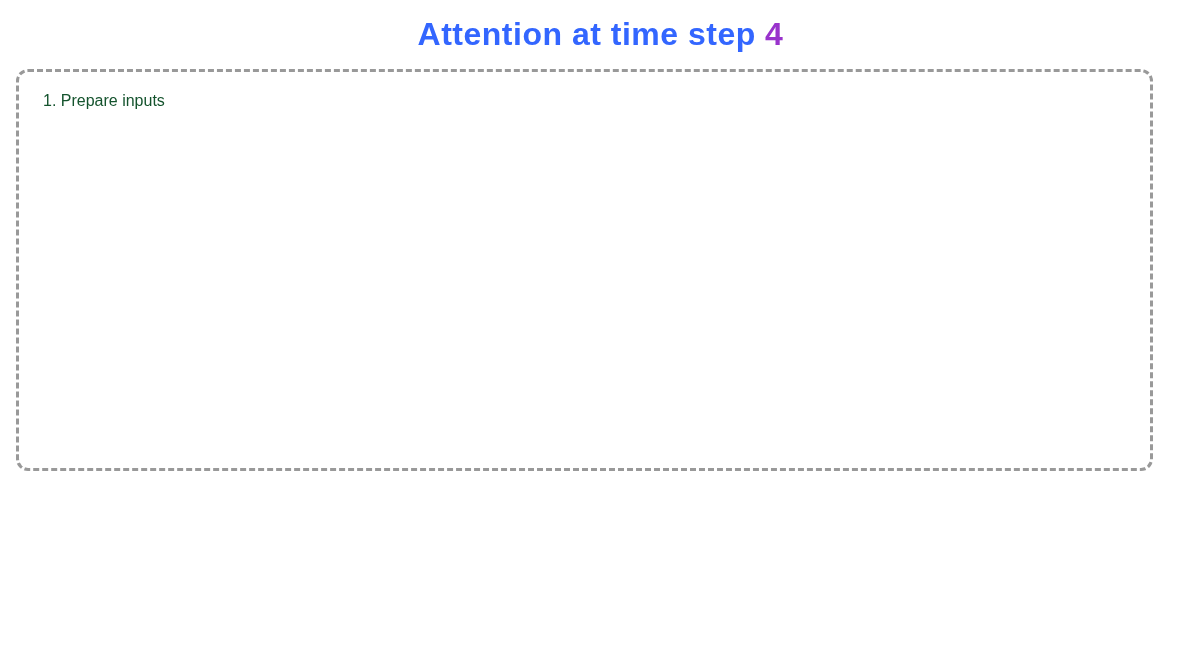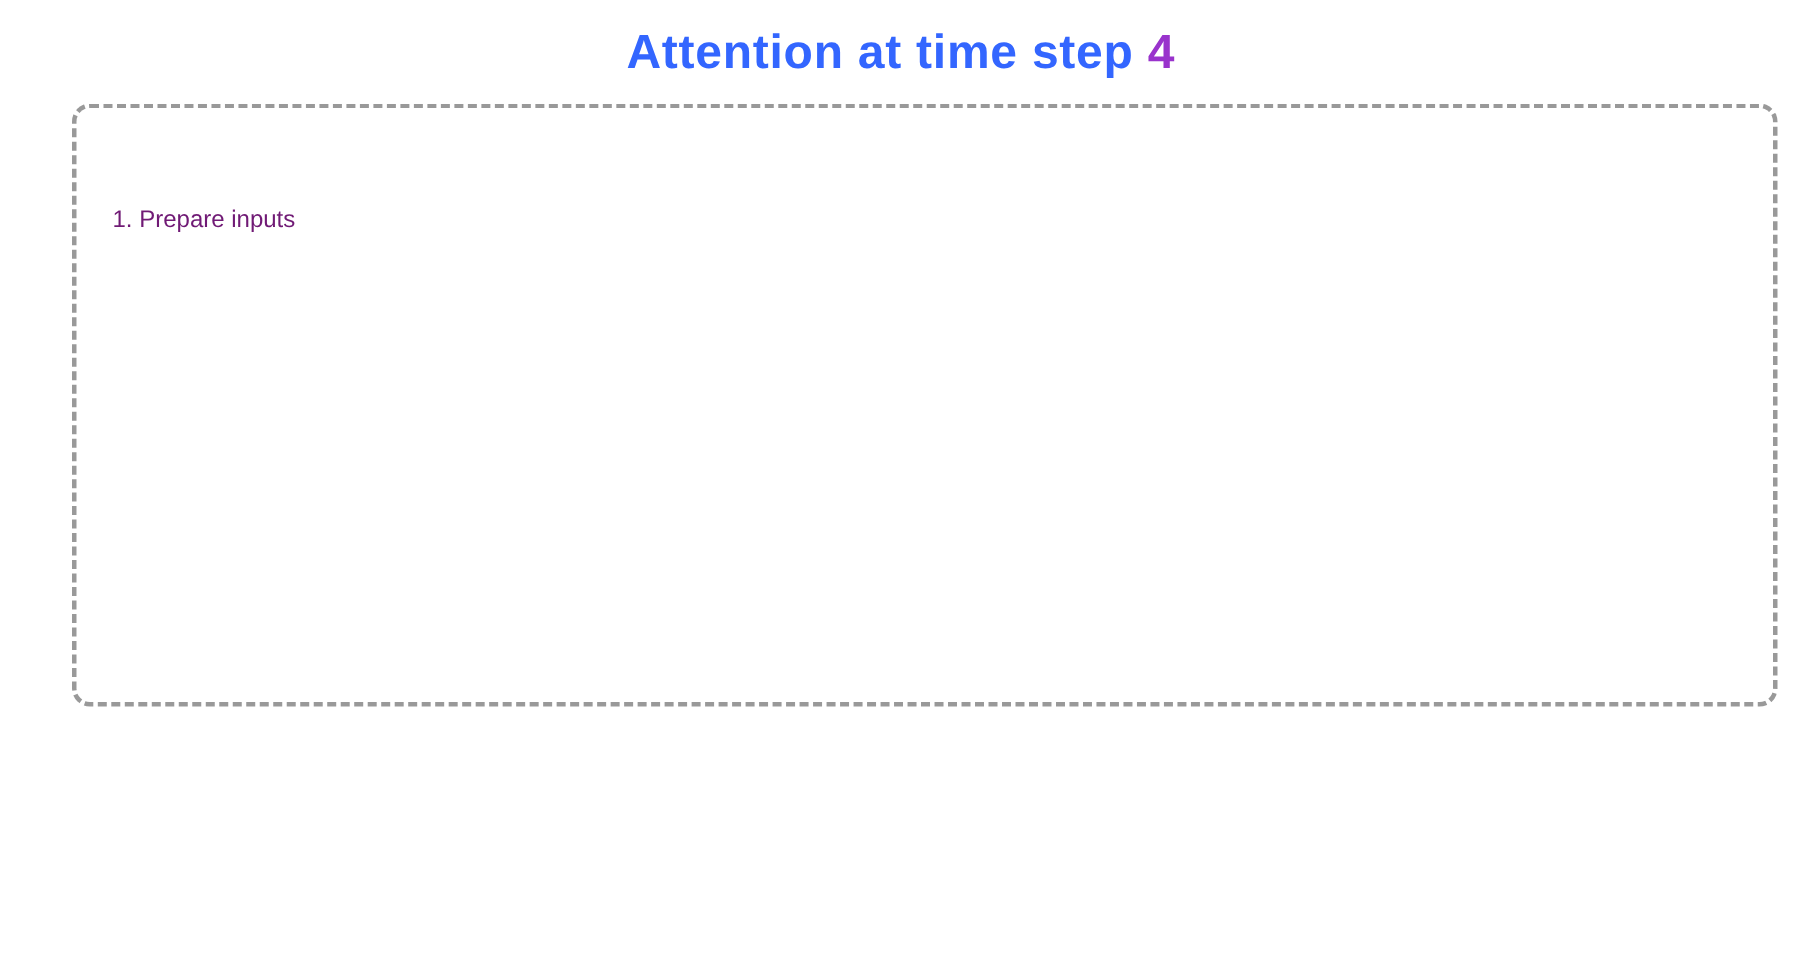--- a/index.html
+++ b/index.html
@@ -14,21 +14,21 @@
       background-color: #ffffff;
       font-family: -apple-system, BlinkMacSystemFont, 'Segoe UI', Arial, sans-serif;
       overflow: hidden;
     }
 
     .page-container {
       width: 1201px;
       height: 487px;
       display: flex;
       flex-direction: column;
-      align-items: flex-end;
+      align-items: flex-start;
       padding: 8px 16px 16px 16px;
     }
 
     .title-container {
       width: 100%;
       text-align: center;
       padding: 8px 0 16px 0;
     }
 
     .page-title {
@@ -46,23 +46,22 @@
       width: calc(100% - 32px);
       flex: 1;
       border: 3px dashed #999999;
       border-radius: 12px;
       position: relative;
       padding: 20px 24px;
     }
 
     .list-item {
       font-size: 16px;
-      color: #701a75;
+      color: #14532d;
       font-weight: 400;
-      margin-top: 46px;
     }
   </style>
 </head>
 <body>
 
 <div class="page-container">
   <div class="title-container">
     <h1 class="page-title">
       <span>Attention at time step </span><span class="step-number">4</span>
     </h1>

